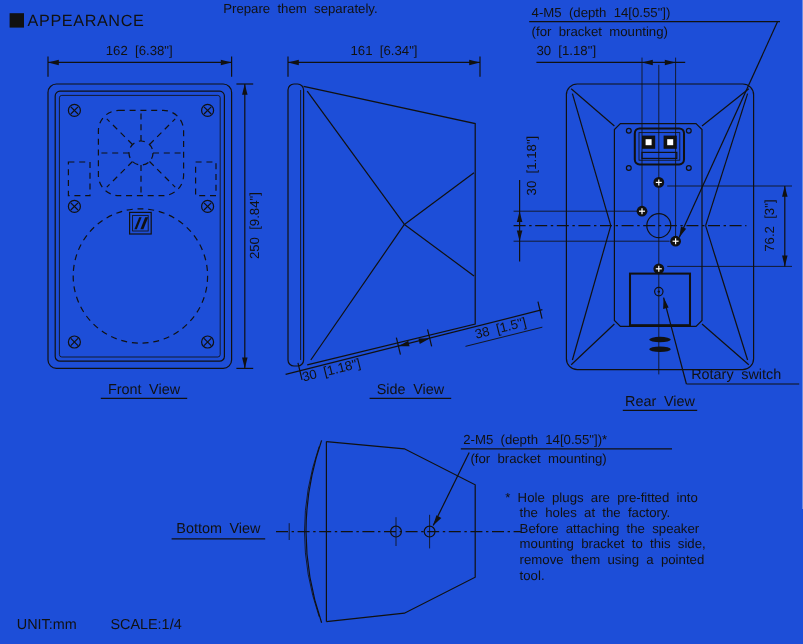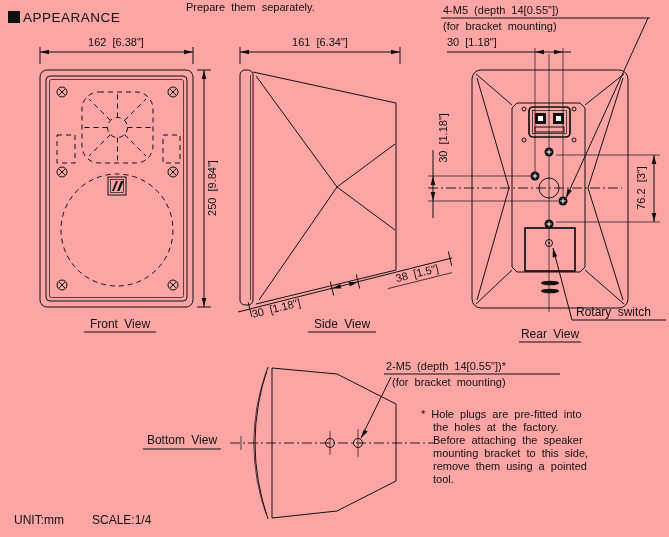--- a/index.html
+++ b/index.html
@@ -1,16 +1,16 @@
 <!DOCTYPE html>
 <html><head>
 <meta charset="utf-8">
 <style>
   html,body{margin:0;padding:0;background:#fff;}
-  #page{position:relative;width:669px;height:537px;background:#fca5a5;overflow:hidden;
+  #page{position:relative;width:669px;height:537px;background:#1d4ed8;overflow:hidden;
         font-family:"Liberation Sans",sans-serif;}
   svg{position:absolute;left:0;top:0;}
   svg text{fill:#111;font-family:"Liberation Sans",sans-serif;word-spacing:3px;}
   .t11{font-size:11px;}
   .t12{font-size:12px;}
   .t13{font-size:13.5px;letter-spacing:.5px;}
   .ln{stroke:#111;stroke-width:1;fill:none;}
   .thin{stroke:#111;stroke-width:.7;fill:none;}
   .bold{stroke:#111;stroke-width:1.7;fill:none;}
   .dash{stroke:#111;stroke-width:1;fill:none;stroke-dasharray:5 4;}

